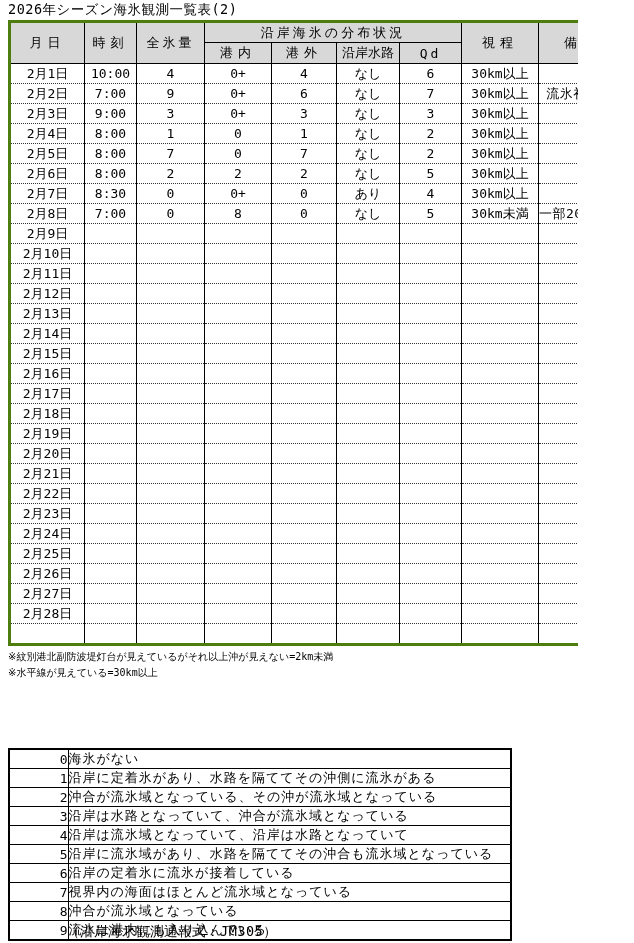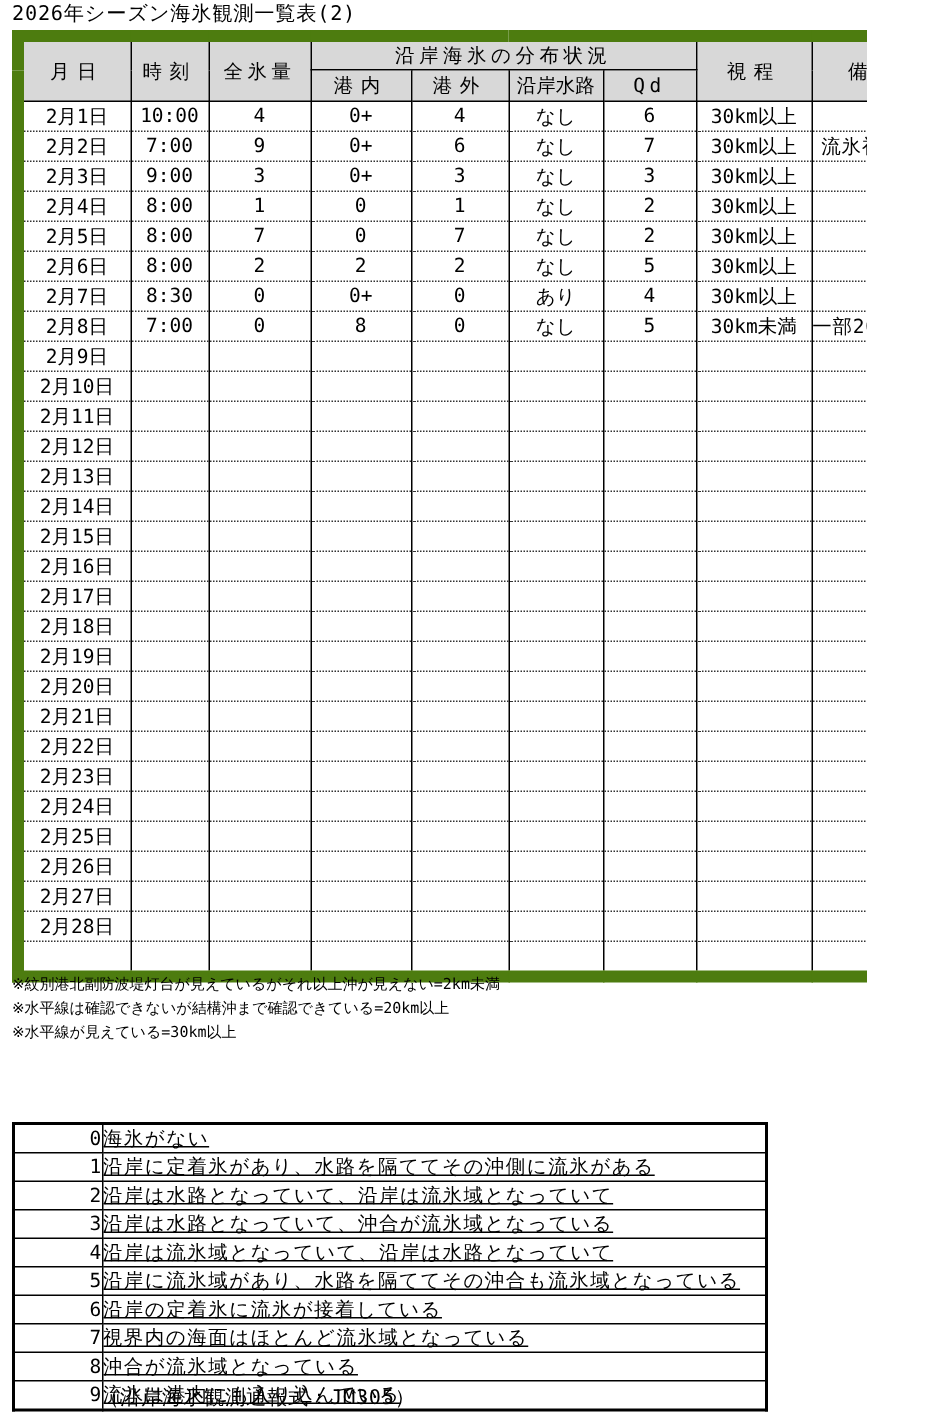--- a/index.html
+++ b/index.html
@@ -14,21 +14,21 @@
   .title{
     position:absolute;left:8px;top:1px;
     font-size:13.5px;line-height:17px;white-space:nowrap;
     letter-spacing:0.5px;
   }
   
   table.obs{
     position:absolute;left:8px;top:20px;
     border-collapse:collapse;table-layout:fixed;
     width:613px;
-    border:8px solid #4d7c0f;
+    border:3px solid #4d7c0f;
   }
   table.obs th{
     background:#d8d8d8;
     border:1px solid #000;
     font-weight:normal;
     font-size:13px;
     text-align:center;
     padding:0;overflow:hidden;white-space:nowrap;
   }
   table.obs thead tr{height:21px;}
@@ -56,21 +56,21 @@
     width:502px;
     border:2px solid #000;
   }
   table.codes td{
     border:1px solid #000;
     font-size:13px;
     height:16.4px;
     padding:0;overflow:hidden;white-space:nowrap;
   }
   td.code-num{width:59px;text-align:right;padding-right:3px;}
-  td.code-desc{padding-left:3px;letter-spacing:1px;text-decoration:underline;}
+  td.code-desc{padding-left:3px;letter-spacing:1px;}
   
   .footer{
     position:absolute;left:66px;top:923px;
     font-size:13.5px;white-space:nowrap;letter-spacing:0.5px;
   }
 </style>
 </head>
 <body>
 
 <div class="page">
@@ -423,41 +423,40 @@
           <td></td>
           <td></td>
           <td></td>
           <td class="remark"></td>
         </tr>
       </tbody>
   </table>
 
   <div class="notes">
       <div>※紋別港北副防波堤灯台が見えているがそれ以上沖が見えない=2km未満</div>
-      <div>※水平線は確認できないが結構沖まで確認できている=20km以上</div>
       <div>※水平線が見えている=30km以上</div>
     </div>
 
   <table class="codes">
     <colgroup>
         <col style="width:59px">
         <col style="width:443px">
       </colgroup>
     <tbody>
         <tr>
           <td class="code-num">0</td>
           <td class="code-desc">海氷がない</td>
         </tr>
         <tr>
           <td class="code-num">1</td>
           <td class="code-desc">沿岸に定着氷があり、水路を隔ててその沖側に流氷がある</td>
         </tr>
         <tr>
           <td class="code-num">2</td>
-          <td class="code-desc">沿岸は水路となっていて、沿岸は流氷域となっていて</td>
+          <td class="code-desc">沖合が流氷域となっている、その沖が流氷域となっている</td>
         </tr>
         <tr>
           <td class="code-num">3</td>
           <td class="code-desc">沿岸は水路となっていて、沖合が流氷域となっている</td>
         </tr>
         <tr>
           <td class="code-num">4</td>
           <td class="code-desc">沿岸は流氷域となっていて、沿岸は水路となっていて</td>
         </tr>
         <tr>

